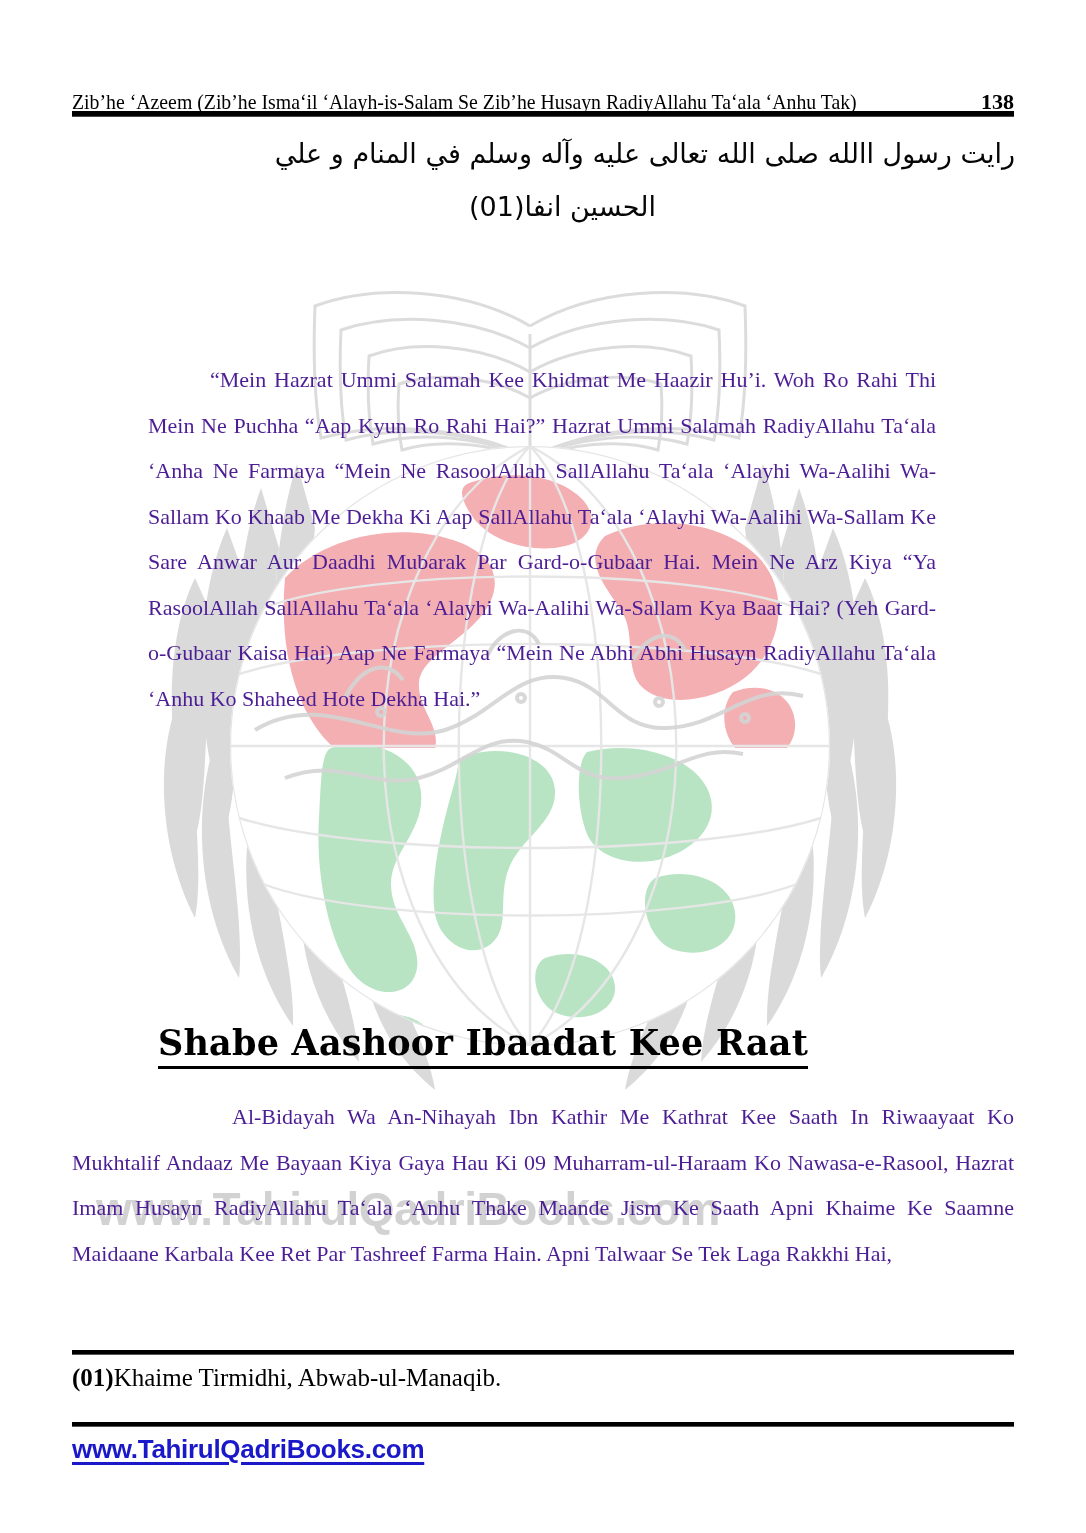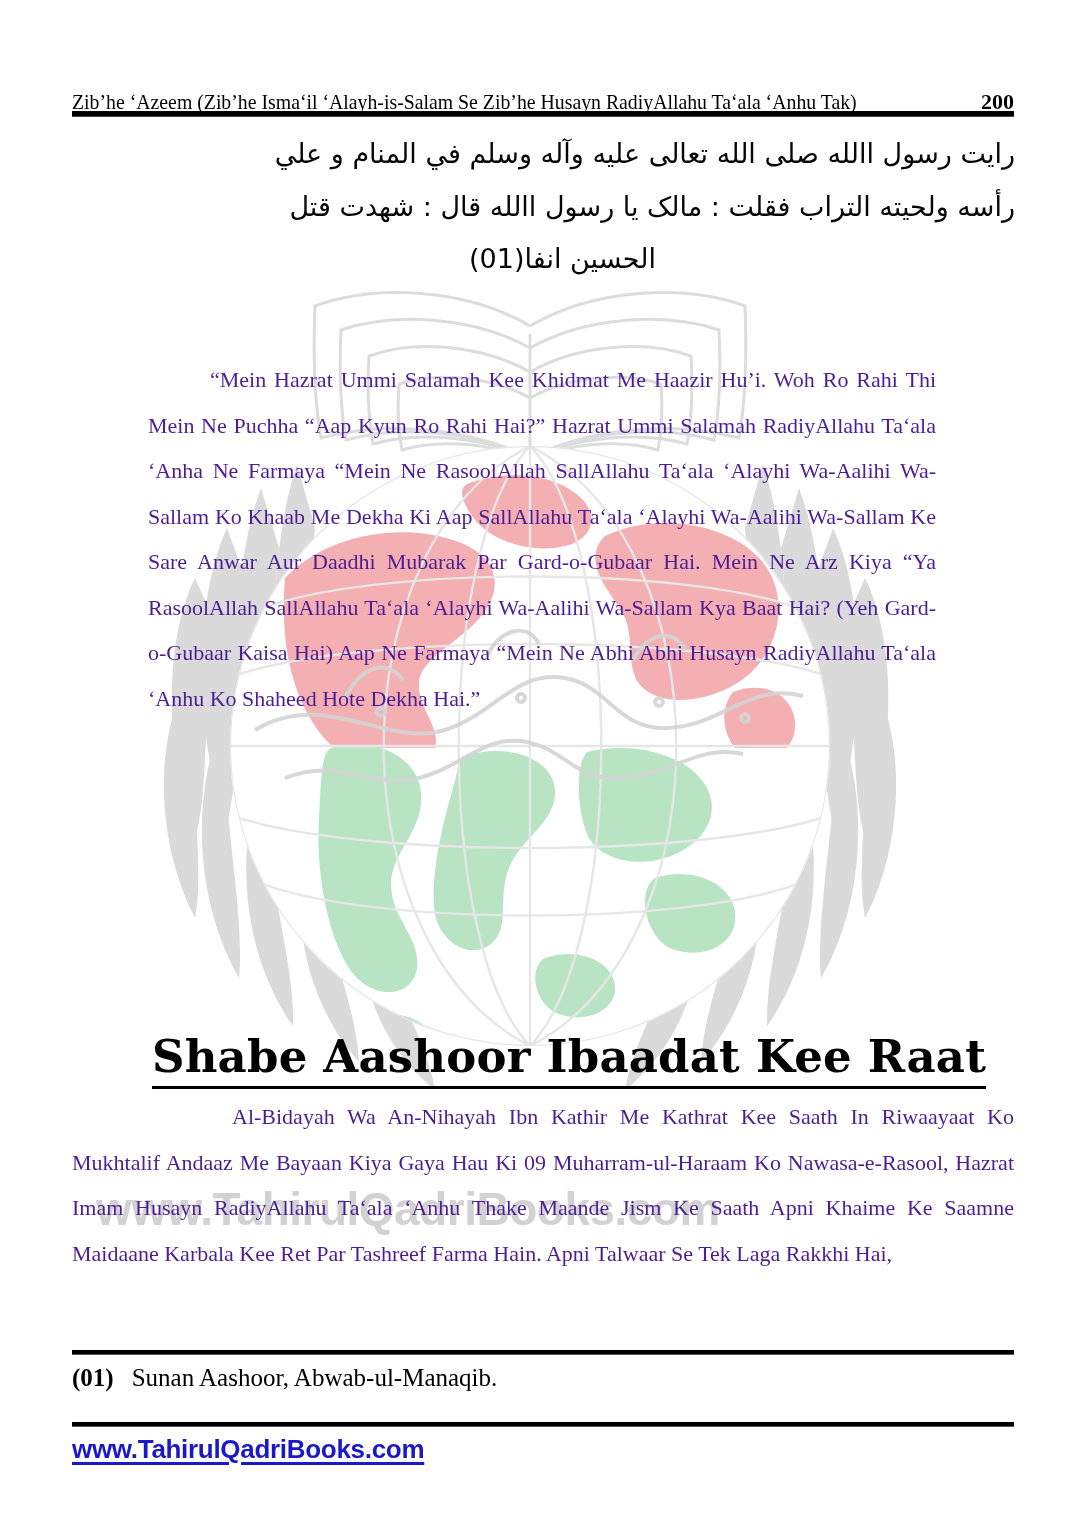--- a/index.html
+++ b/index.html
@@ -128,25 +128,25 @@
   .para-bidayah {
     left: 72px;
     top: 1072px;
     width: 942px;
     text-indent: 160px;
   }
 
   
   .section-heading {
     position: absolute;
-    left: 152px;
+    left: 158px;
     top: 994px;
     font-family: "DejaVu Serif", "Liberation Serif", serif;
     font-weight: bold;
-    font-size: 45px;
+    font-size: 35px;
     line-height: 1.15;
     letter-spacing: 0.2px;
     color: #000000;
     border-bottom: 3px solid #000000;
     padding-bottom: 3px;
     white-space: nowrap;
   }
 
   
   .rule-footnote {
@@ -164,21 +164,20 @@
     top: 1362px;
     width: 942px;
     display: flex;
     align-items: baseline;
     font-family: "Liberation Serif", "DejaVu Serif", serif;
     font-size: 25px;
     line-height: 1.3;
   }
   .footnote .fn-marker {
     font-weight: bold;
-    margin-right: 18px;
     white-space: nowrap;
   }
   .footnote .fn-text { white-space: nowrap; }
 
   
   .rule-footer {
     position: absolute;
     left: 72px;
     top: 1422px;
     width: 942px;
@@ -312,39 +311,38 @@
       </g>
     </svg>
   </div>
 
   <div class="watermark-url">www.TahirulQadriBooks.com</div>
 
   <div class="content">
 
     <div class="running-header">
       <span class="rh-title">Zib’he ‘Azeem (Zib’he Isma‘il ‘Alayh-is-Salam Se Zib’he Husayn RadiyAllahu Ta‘ala ‘Anhu Tak)</span>
-      <span class="rh-page">200</span>
+      <span class="rh-page">138</span>
     </div>
     <div class="rule-top"></div>
 
     <div class="arabic-block">
       <div class="ar-line">رايت رسول االله صلى الله تعالى عليه وآله وسلم في المنام و علي</div>
-      <div class="ar-line">رأسه ولحيته التراب فقلت : مالک يا رسول االله قال : شهدت قتل</div>
       <div class="ar-line last">الحسين انفا(01)</div>
     </div>
 
     <p class="body-para para-quote">“Mein Hazrat Ummi Salamah Kee Khidmat Me Haazir Hu’i. Woh Ro Rahi Thi Mein Ne Puchha “Aap Kyun Ro Rahi Hai?” Hazrat Ummi Salamah RadiyAllahu Ta‘ala ‘Anha Ne Farmaya “Mein Ne RasoolAllah SallAllahu Ta‘ala ‘Alayhi Wa-Aalihi Wa-Sallam Ko Khaab Me Dekha Ki Aap SallAllahu Ta‘ala ‘Alayhi Wa-Aalihi Wa-Sallam Ke Sare Anwar Aur Daadhi Mubarak Par Gard-o-Gubaar Hai. Mein Ne Arz Kiya “Ya RasoolAllah SallAllahu Ta‘ala ‘Alayhi Wa-Aalihi Wa-Sallam Kya Baat Hai? (Yeh Gard-o-Gubaar Kaisa Hai) Aap Ne Farmaya “Mein Ne Abhi Abhi Husayn RadiyAllahu Ta‘ala ‘Anhu Ko Shaheed Hote Dekha Hai.”</p>
 
     <h2 class="section-heading">Shabe Aashoor Ibaadat Kee Raat</h2>
 
     <p class="body-para para-bidayah">Al-Bidayah Wa An-Nihayah Ibn Kathir Me Kathrat Kee Saath In Riwaayaat Ko Mukhtalif Andaaz Me Bayaan Kiya Gaya Hau Ki 09 Muharram-ul-Haraam Ko Nawasa-e-Rasool, Hazrat Imam Husayn RadiyAllahu Ta‘ala ‘Anhu Thake Maande Jism Ke Saath Apni Khaime Ke Saamne Maidaane Karbala Kee Ret Par Tashreef Farma Hain. Apni Talwaar Se Tek Laga Rakkhi Hai,</p>
 
     <div class="rule-footnote"></div>
     <div class="footnote">
       <span class="fn-marker">(01)</span>
-      <span class="fn-text">Sunan Aashoor, Abwab-ul-Manaqib.</span>
+      <span class="fn-text">Khaime Tirmidhi, Abwab-ul-Manaqib.</span>
     </div>
 
     <div class="rule-footer"></div>
     <a class="footer-link" href="#">www.TahirulQadriBooks.com</a>
 
   </div>
 </div>
 
 </body></html>

